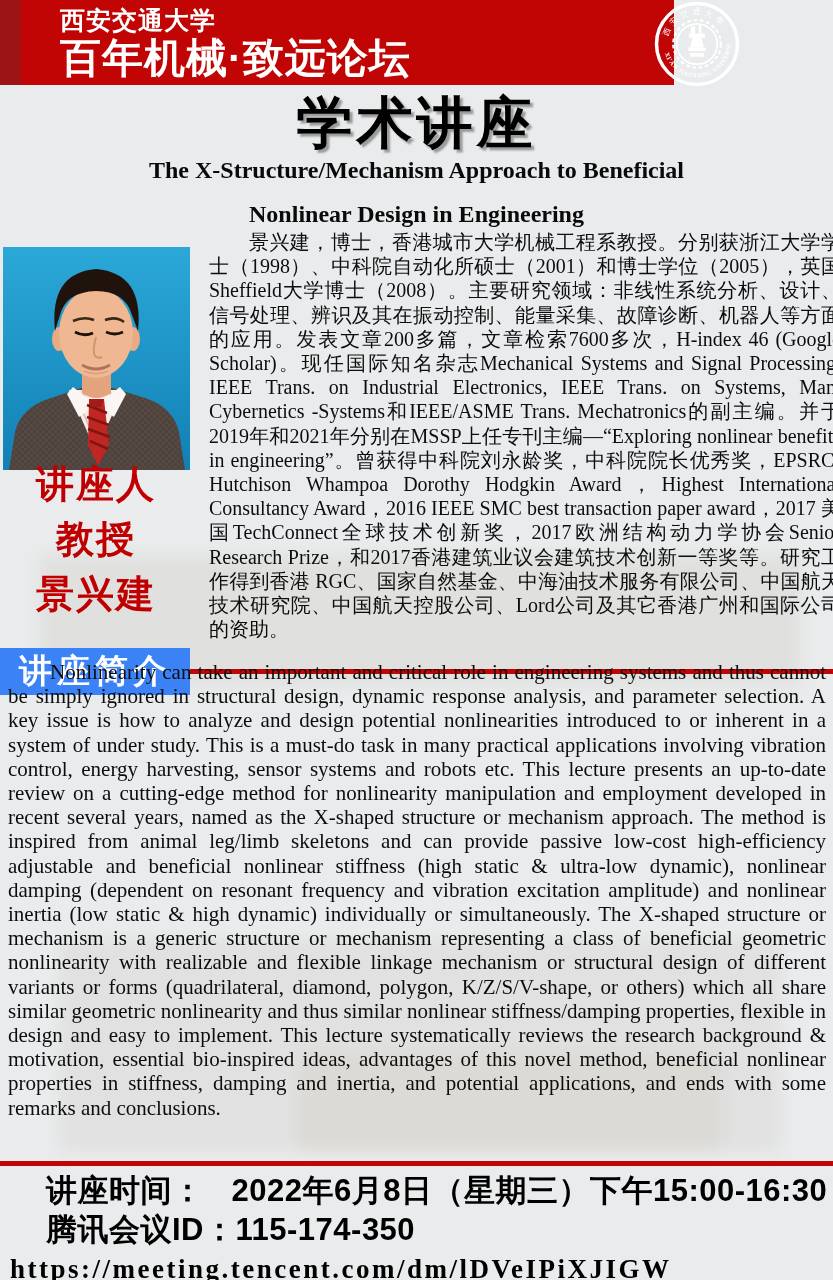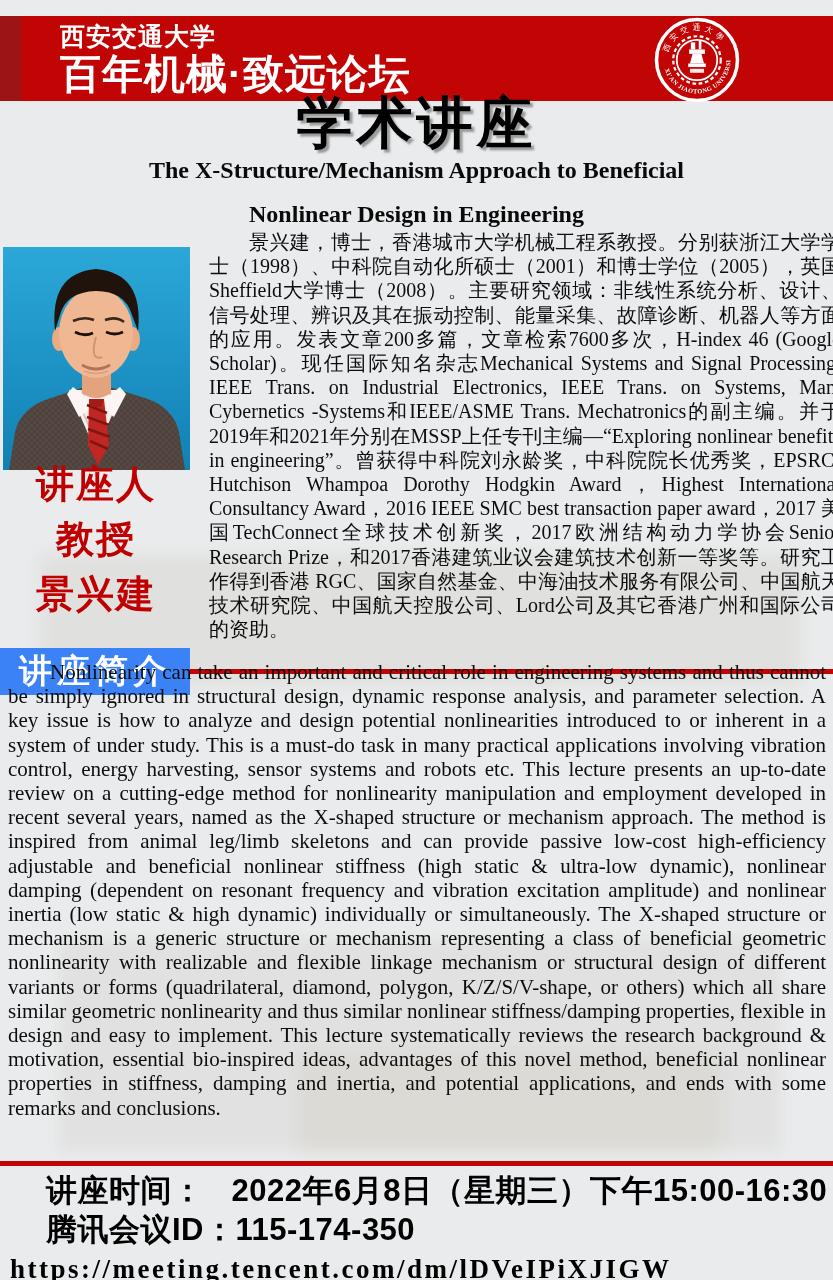--- a/index.html
+++ b/index.html
@@ -10,21 +10,21 @@
     color:#111;
   }
   
   .wm{position:absolute; z-index:0; filter:blur(7px);}
   .wm1{left:40px; top:555px; width:760px; height:130px; background:rgba(190,185,172,.20);}
   .wm2{left:60px; top:940px; width:720px; height:210px; background:rgba(186,180,164,.17);}
   .wm3{left:300px; top:1055px; width:420px; height:95px; background:rgba(201,191,170,.20);}
   .content{position:relative; z-index:1;}
 
   
-  .banner{position:absolute; left:0; top:16px; width:833px; height:85px; background:#c00504;}
+  .banner{position:absolute; left:0; top:0; width:674px; height:85px; background:#c00504;}
   .banner-stripe{position:absolute; left:0; top:0; width:21px; height:85px; background:#9d1414;}
   .banner-text{position:absolute; left:60px; top:5px; color:#fff;}
   .banner-univ{font-size:25px; font-weight:bold; line-height:30px; letter-spacing:1px;}
   .banner-forum{font-size:41px; font-weight:bold; line-height:47px; letter-spacing:1px;}
   .seal{position:absolute; left:653px; top:0px; width:88px; height:88px;}
 
   
   .title-zh{
     position:absolute; left:0; top:86px; width:833px; text-align:center;
     font-size:56px; font-weight:900; letter-spacing:4px; color:#000;

